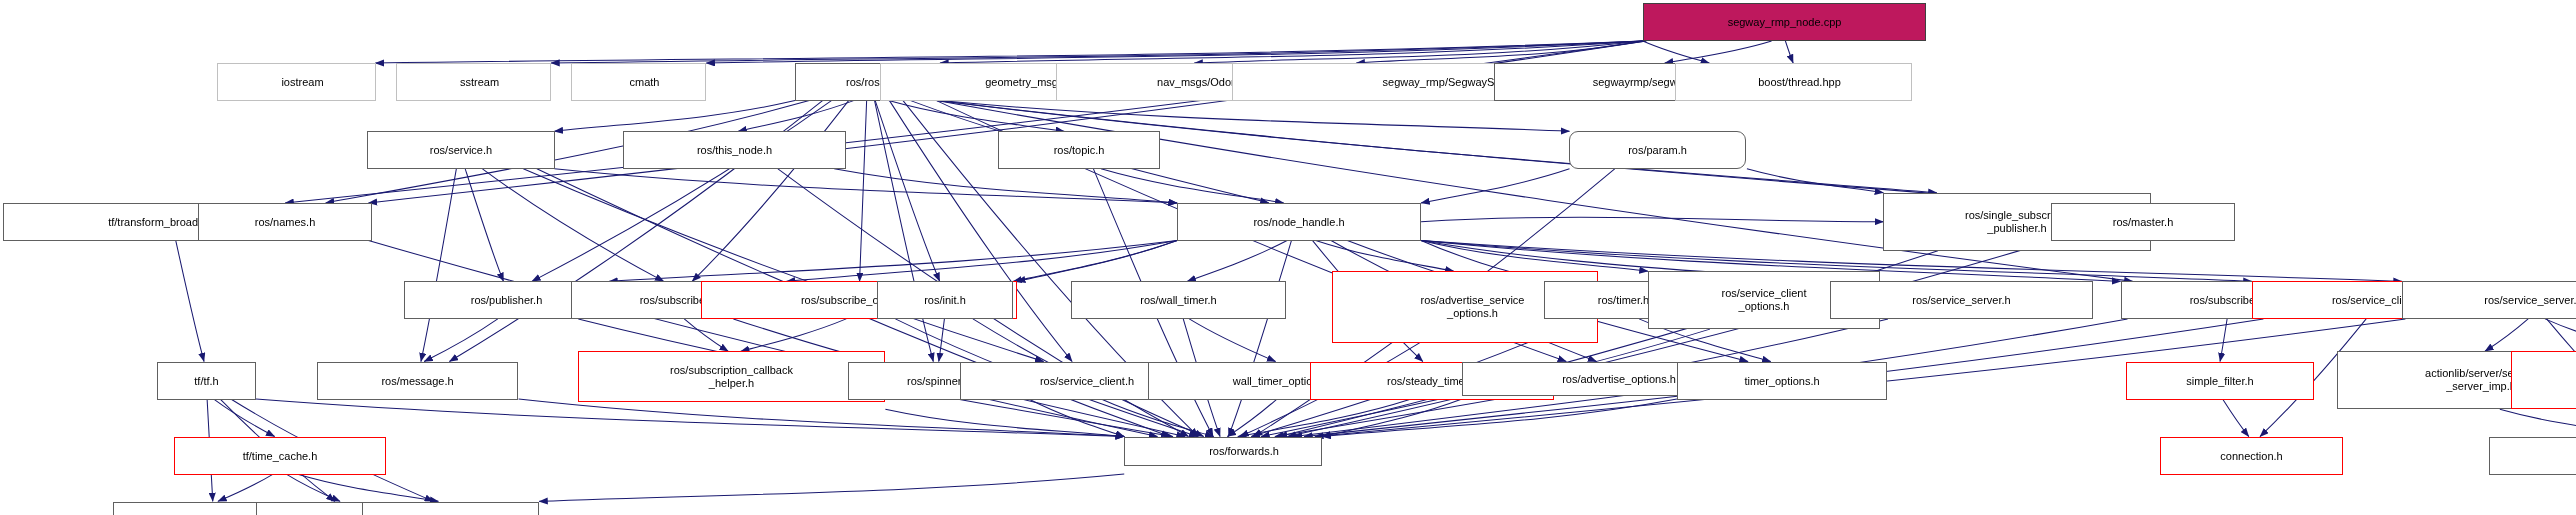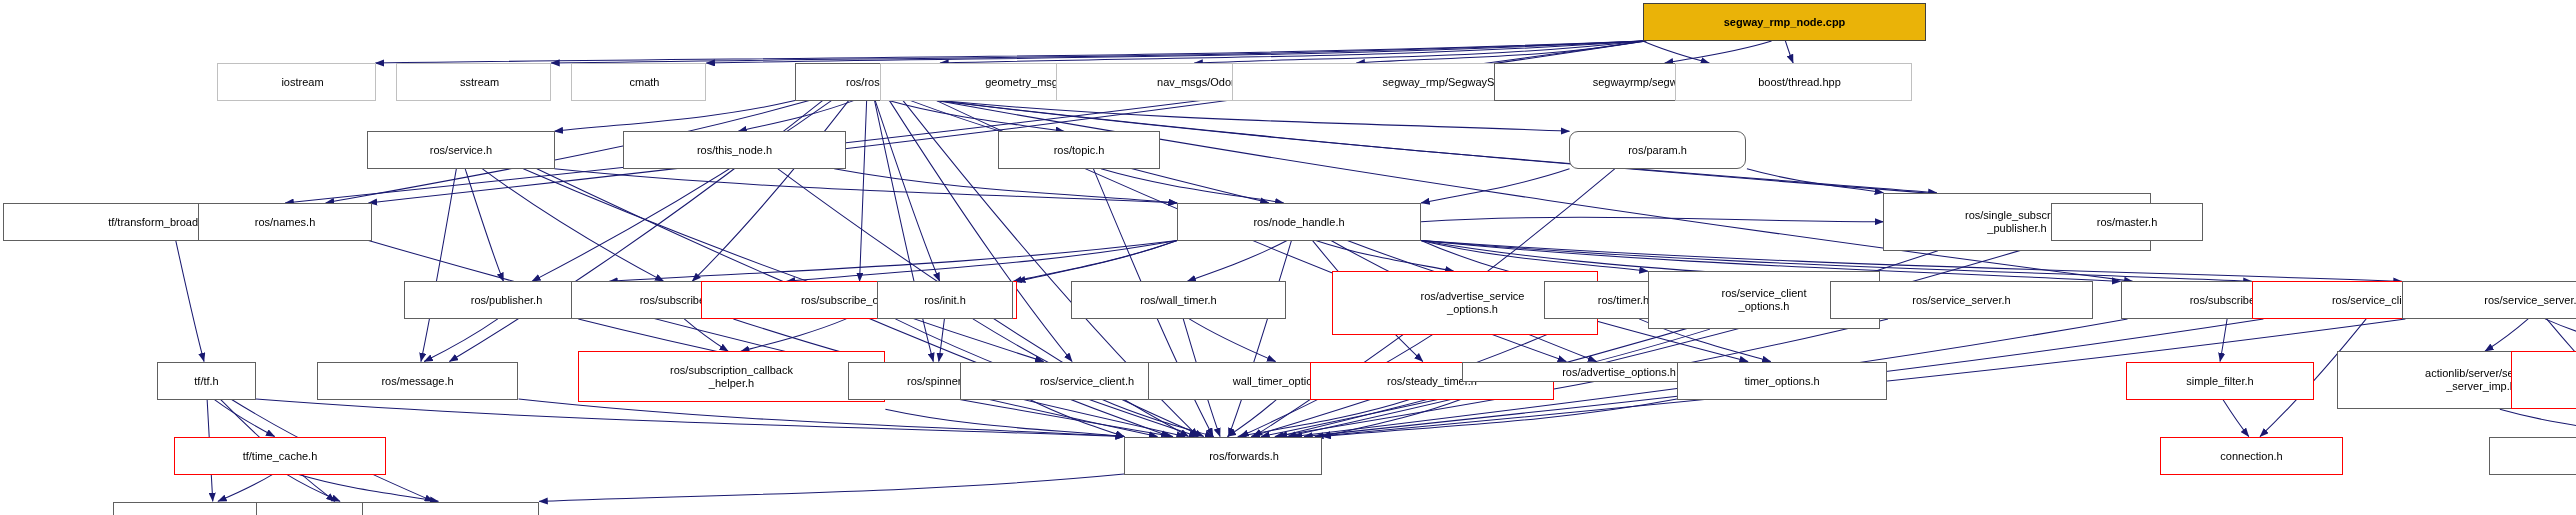--- a/index.html
+++ b/index.html
@@ -3,21 +3,21 @@
 <meta charset="utf-8">
 <style>
   html,body{margin:0;padding:0;background:#ffffff;}
   body{width:2576px;height:515px;overflow:hidden;font-family:"Liberation Sans",sans-serif;}
   #graph{position:relative;width:2576px;height:515px;}
   #edges{position:absolute;left:0;top:0;width:2576px;height:515px;}
   .node{position:absolute;box-sizing:border-box;display:flex;align-items:center;
         justify-content:center;text-align:center;background:#ffffff;
         border:0.9px solid #808080;font-size:11px;color:#000000;line-height:12.8px;
         white-space:pre-line;letter-spacing:0px;}
-  .node.root{background:#eab308;border:0.9px solid #404040;font-weight:bold;}
+  .node.root{background:#be185d;border:0.9px solid #404040;}
   .node.red{border:0.9px solid #ff0000;}
   .node.grey{border:0.9px solid #606060;}
   .node.light{border:0.9px solid #c0c0c0;padding-left:12px;}
 </style>
 </head>
 <body>
 
 <div id="graph">
   <svg id="edges" viewBox="0 0 3020 604" preserveAspectRatio="none">
       <defs>
@@ -145,51 +145,51 @@
       <div class="node light" style="left: 1675px; top: 63px; width: 237px; height: 38px;">boost/thread.hpp</div>
       <div class="node grey" style="left: 367px; top: 131px; width: 188px; height: 38px;">ros/service.h</div>
       <div class="node grey" style="left: 623px; top: 131px; width: 223px; height: 38px;">ros/this_node.h</div>
       <div class="node grey" style="left: 998px; top: 131px; width: 162px; height: 38px;">ros/topic.h</div>
       <div class="node grey" style="left: 1569px; top: 131px; width: 177px; height: 38px; border-radius: 9px;">ros/param.h</div>
       <div class="node grey" style="left: 3.4px; top: 203px; width: 338px; height: 38px;">tf/transform_broadcaster.h</div>
       <div class="node grey" style="left: 198px; top: 203px; width: 174px; height: 38px;">ros/names.h</div>
       <div class="node grey" style="left: 1177px; top: 203px; width: 244px; height: 38px;">ros/node_handle.h</div>
       <div class="node grey" style="left: 1883px; top: 193px; width: 268px; height: 58px;">ros/single_subscriber
 _publisher.h</div>
-      <div class="node grey" style="left: 2051px; top: 203px; width: 152px; height: 38px;">ros/master.h</div>
+      <div class="node grey" style="left: 2051px; top: 203px; width: 184px; height: 38px;">ros/master.h</div>
       <div class="node grey" style="left: 404px; top: 281px; width: 205px; height: 38px;">ros/publisher.h</div>
       <div class="node grey" style="left: 571px; top: 281px; width: 215px; height: 38px;">ros/subscriber.h</div>
       <div class="node red" style="left: 701px; top: 281px; width: 316px; height: 38px;">ros/subscribe_options.h</div>
       <div class="node grey" style="left: 877px; top: 281px; width: 136px; height: 38px;">ros/init.h</div>
       <div class="node grey" style="left: 1071px; top: 281px; width: 215px; height: 38px;">ros/wall_timer.h</div>
-      <div class="node red" style="left: 1332px; top: 271px; width: 266px; height: 64px; padding-left: 15px;">ros/advertise_service
+      <div class="node red" style="left: 1332px; top: 271px; width: 266px; height: 72px; padding-left: 15px;">ros/advertise_service
 _options.h</div>
       <div class="node grey" style="left: 1544px; top: 281px; width: 159px; height: 38px; text-align: center;">ros/timer.h</div>
       <div class="node grey" style="left: 1648px; top: 271px; width: 232px; height: 58px;">ros/service_client
 _options.h</div>
       <div class="node grey" style="left: 1830px; top: 281px; width: 263px; height: 38px;">ros/service_server.h</div>
       <div class="node grey" style="left: 2121px; top: 281px; width: 215px; height: 38px;">ros/subscriber.h</div>
       <div class="node red" style="left: 2252px; top: 281px; width: 254px; height: 38px;">ros/service_client.h</div>
       <div class="node grey" style="left: 2402px; top: 281px; width: 263px; height: 38px;">ros/service_server.h</div>
       <div class="node grey" style="left: 157px; top: 362px; width: 99px; height: 38px;">tf/tf.h</div>
       <div class="node grey" style="left: 317px; top: 362px; width: 201px; height: 38px;">ros/message.h</div>
       <div class="node red" style="left: 578px; top: 351px; width: 307px; height: 51px;">ros/subscription_callback
 _helper.h</div>
       <div class="node grey" style="left: 848px; top: 362px; width: 181px; height: 38px;">ros/spinner.h</div>
       <div class="node grey" style="left: 960px; top: 362px; width: 254px; height: 38px;">ros/service_client.h</div>
       <div class="node grey" style="left: 1148px; top: 362px; width: 270px; height: 38px;">wall_timer_options.h</div>
       <div class="node red" style="left: 1310px; top: 362px; width: 244px; height: 38px;">ros/steady_timer.h</div>
-      <div class="node grey" style="left: 1462px; top: 362px; width: 314px; height: 20px; text-align: right;">ros/advertise_options.h</div>
+      <div class="node grey" style="left: 1462px; top: 362px; width: 314px; height: 34px; text-align: right;">ros/advertise_options.h</div>
       <div class="node grey" style="left: 1677px; top: 362px; width: 210px; height: 38px;">timer_options.h</div>
       <div class="node red" style="left: 2126px; top: 362px; width: 188px; height: 38px;">simple_filter.h</div>
       <div class="node grey" style="left: 2337px; top: 351px; width: 288px; height: 58px;">actionlib/server/service
 _server_imp.h</div>
       <div class="node red" style="left: 2511px; top: 351px; width: 278px; height: 58px;">actionlib/server/action
 _server.h</div>
-      <div class="node grey" style="left: 1124px; top: 437px; width: 198px; height: 38px; padding-left: 42px;">ros/forwards.h</div>
+      <div class="node grey" style="left: 1124px; top: 437px; width: 198px; height: 29px; padding-left: 42px;">ros/forwards.h</div>
       <div class="node red" style="left: 2160px; top: 437px; width: 183px; height: 38px;">connection.h</div>
       <div class="node grey" style="left: 2489px; top: 437px; width: 355px; height: 38px;">actionlib/action_definition.h</div>
       <div class="node red" style="left: 174px; top: 437px; width: 212px; height: 38px;">tf/time_cache.h</div>
       <div class="node grey" style="left: 113px; top: 502px; width: 201px; height: 38px;">tf/exceptions.h</div>
       <div class="node grey" style="left: 256px; top: 502px; width: 177px; height: 38px;">exceptions.h</div>
       <div class="node grey" style="left: 362px; top: 502px; width: 177px; height: 38px;">exceptions.h</div>
     </div>
 </div>
 
 

